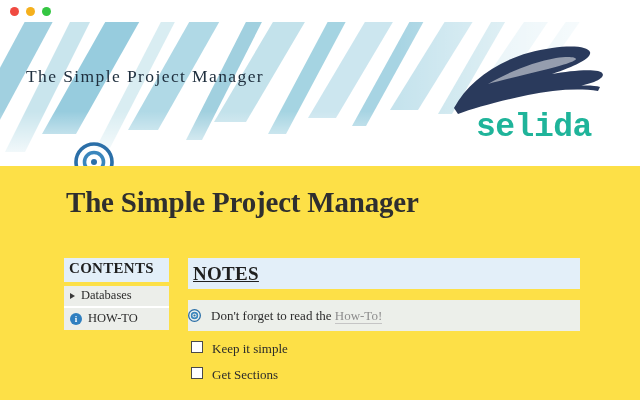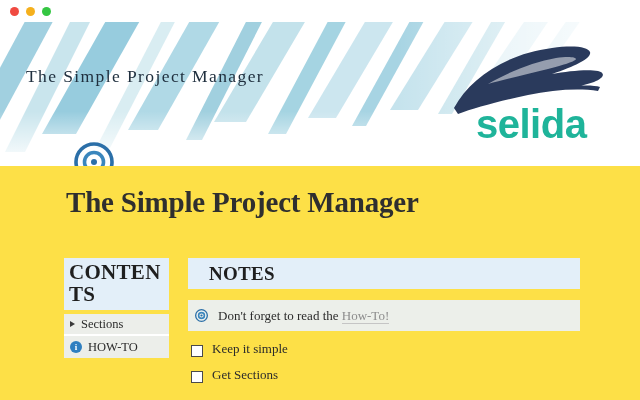--- a/index.html
+++ b/index.html
@@ -84,23 +84,23 @@
     right: 22px;
     top: 16px;
     width: 170px;
     height: 108px;
     z-index: 7;
   }
   .logo-word {
     position: absolute;
     left: 28px;
     bottom: 2px;
-    font-family: Liberation Sans, sans-serif;
-    font-weight: 700;
-    font-size: 40px;
+    font-family: Liberation Mono, monospace;
+    font-weight: 700;
+    font-size: 33px;
     letter-spacing: -0.5px;
     color: #1fb49a;
     line-height: 1;
     text-align: center;
   }
 
   
   .page-title {
     position: absolute;
     left: 66px;
@@ -118,21 +118,21 @@
     position: absolute;
     left: 64px;
     top: 258px;
     width: 105px;
   }
   .contents-head {
     background: #e3eff9;
     padding: 3px 5px 5px 5px;
     font-family: "Liberation Serif", serif;
     font-weight: 700;
-    font-size: 21px;
+    font-size: 15px;
     line-height: 1.05;
     color: #1f1f1f;
     letter-spacing: 0.3px;
     word-break: break-all;
   }
   .contents-list {
     background: #eceeea;
     margin-top: 4px;
   }
   .contents-item {
@@ -172,50 +172,51 @@
   .notes {
     position: absolute;
     left: 188px;
     top: 258px;
     width: 392px;
   }
   .notes-head {
     background: #e3eff9;
     height: 31px;
     line-height: 31px;
-    padding-left: 21px;
+    padding-left: 5px;
     font-family: "Liberation Serif", serif;
     font-weight: 700;
     font-size: 19px;
     letter-spacing: 0.3px;
     color: #1f1f1f;
     box-sizing: border-box;
+    text-decoration: underline;
   }
   .callout {
     margin-top: 11px;
     background: #ecefea;
     height: 31px;
     display: flex;
     align-items: center;
     gap: 10px;
-    padding-left: 7px;
+    padding-left: 0;
     box-sizing: border-box;
     font-family: "Liberation Serif", serif;
     font-size: 13px;
     color: #2b2b2b;
   }
   .callout-target { width: 13px; height: 13px; flex: none; }
   .callout-link {
     color: #8d8d8d;
     text-decoration: none;
     border-bottom: 1px solid #c5c5c5;
   }
   .todo {
     display: flex;
-    align-items: flex-end;
+    align-items: flex-start;
     gap: 9px;
     margin-top: 10px;
     padding-left: 3px;
     font-family: "Liberation Serif", serif;
     font-size: 13px;
     color: #2b2b2b;
   }
   .todo:first-of-type { margin-top: 14px; }
   .checkbox {
     width: 10px;
@@ -297,21 +298,21 @@
   </div>
 
   <div class="page-title">The Simple Project Manager</div>
 
   <div class="contents">
     <div class="contents-head">CONTENTS</div>
     <div class="contents-list">
 
       <div class="contents-item">
         <span class="tri"></span>
-        <span>Sections</span>
+        <span>Databases</span>
       </div>
 
 
       <div class="contents-item">
         <span class="info-icon">i</span>
         <span>HOW-TO</span>
       </div>
 
     </div>
   </div>

